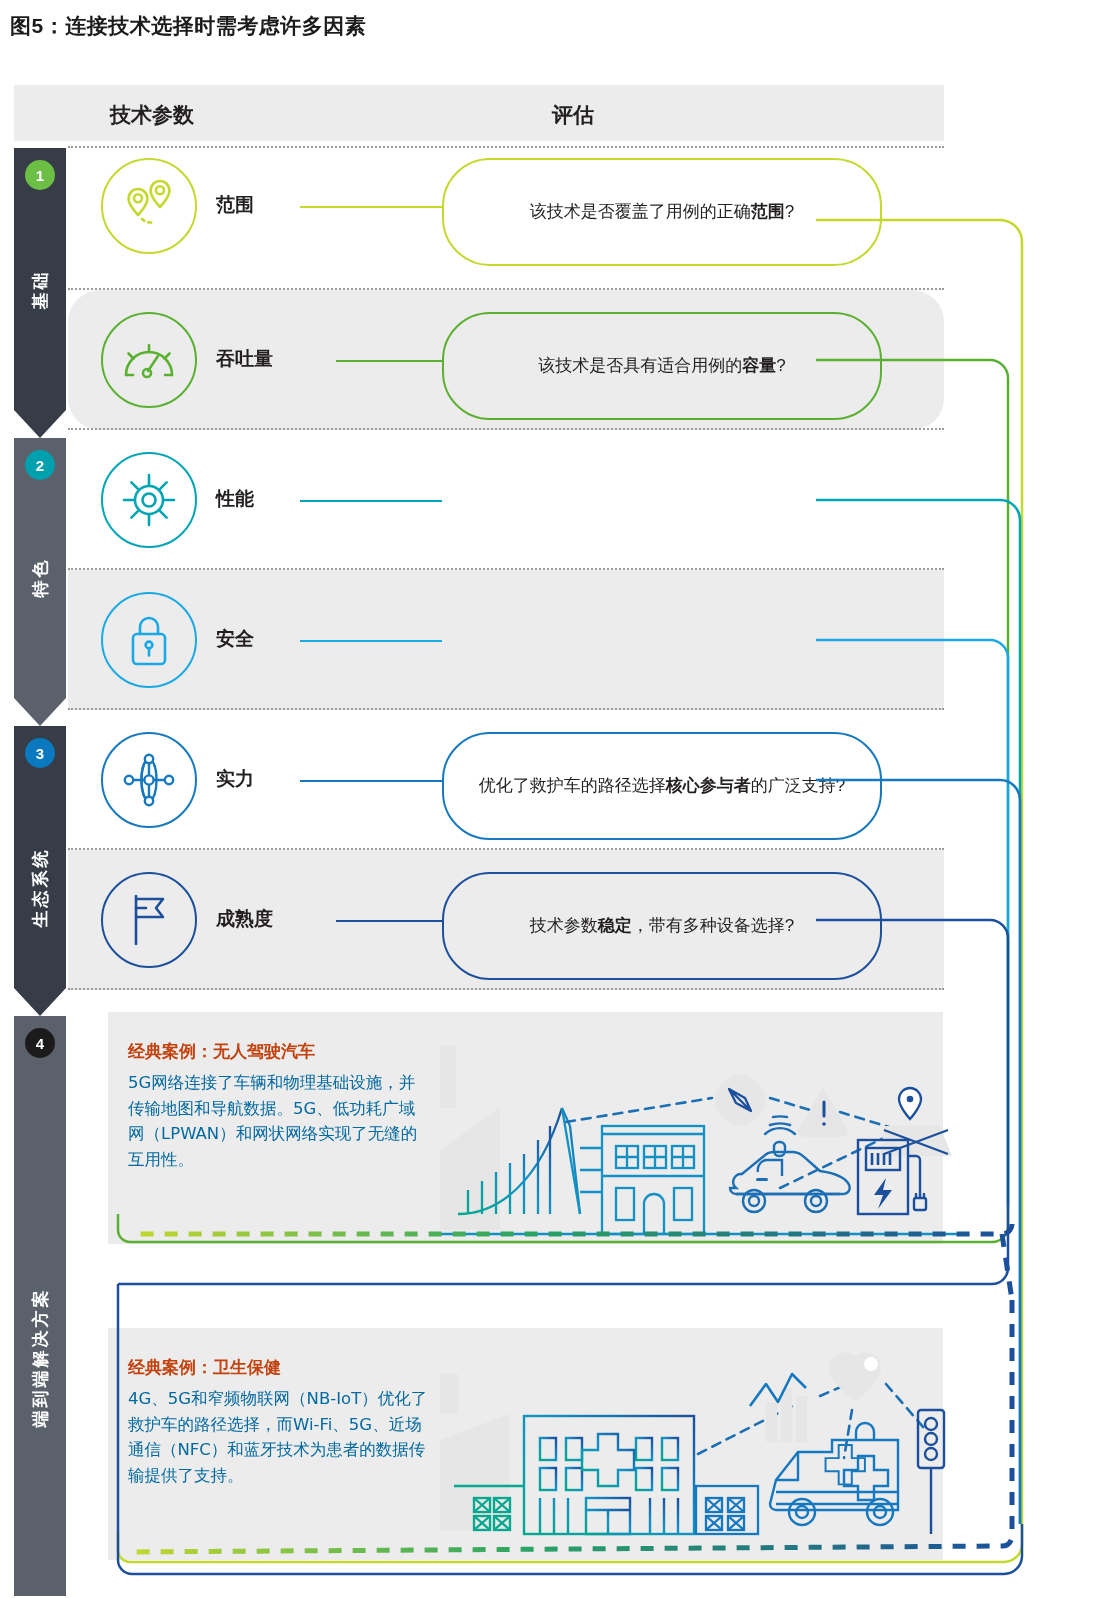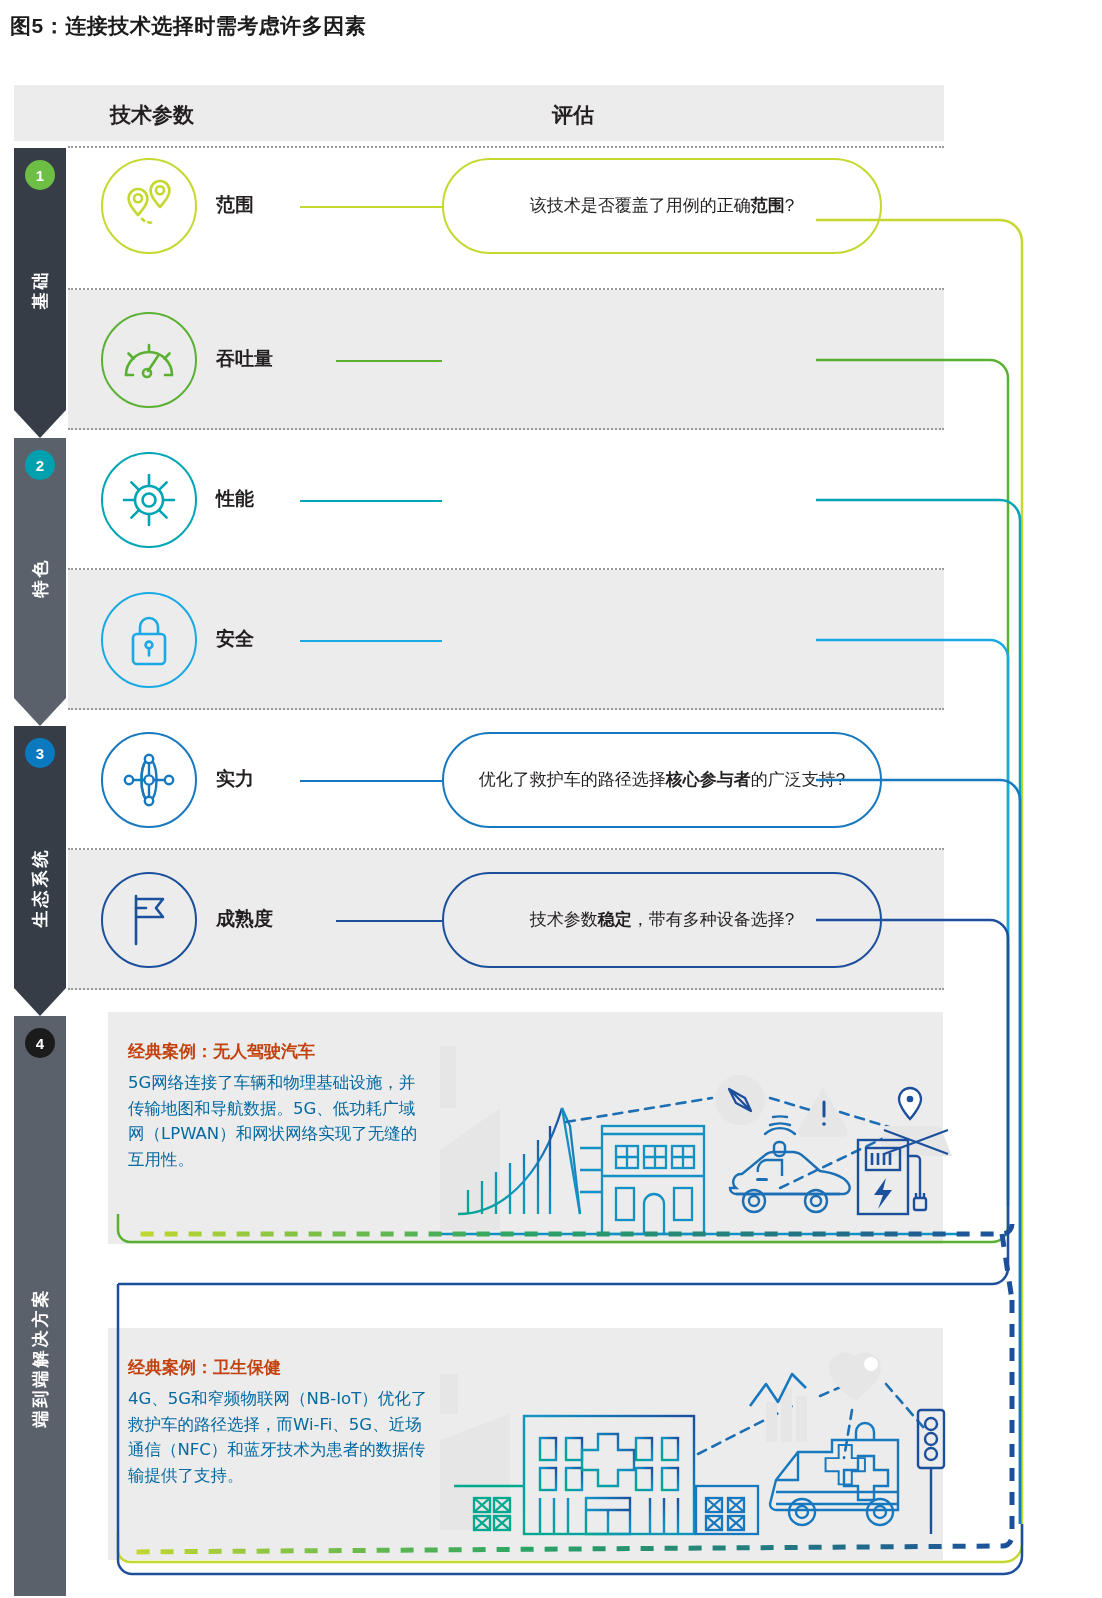--- a/index.html
+++ b/index.html
@@ -72,21 +72,21 @@
   .icon-circle svg { display:block; }
 
   .param-label {
     position:absolute; left:148px; top:56px;
     font-size:19px; font-weight:bold; color:#231f20; white-space:nowrap;
   }
   .connector-h {
     position:absolute; top:70px; height:0;
   }
   .pill {
-    position:absolute; left:374px; top:22px; width:440px; height:96px;
+    position:absolute; left:374px; top:22px; width:440px; height:108px;
     border-radius:48px; background:transparent;
     display:flex; align-items:center; justify-content:center;
     text-align:center; padding:0 26px;
     font-size:17px; line-height:1.5; color:#231f20;
   }
   .pill b { font-weight:bold; }
 
   
   .case-panel { position:absolute; background:#ececec; }
   .case-title { position:absolute; font-size:17px; font-weight:bold; color:#c2410c; }
@@ -148,31 +148,34 @@
     </svg>
   </div>
   <div class="param-label">范围</div>
   <div class="connector-h" style="left:232px;width:142px;border-top:2.5px solid #c4d82e;"></div>
   <div class="pill" style="border:2.5px solid #c4d82e;">
     <span><span>该技术是否覆盖了用例的正确</span><b>范围</b><span>?</span></span>
   </div>
 </div>
 <div class="row-rule" style="top:288px;"></div>
 
-<div class="row shaded" style="top:290px;">
+<div class="row shaded" style="top:290px;border-radius:32px;">
   <div class="icon-circle" style="border:2.5px solid #5ab031;">
     <svg width="62" height="58" viewBox="0 0 62 58" fill="none" stroke="#5ab031" stroke-width="2.6">
       <path d="M8 44a23 23 0 0 1 46 0" stroke-linecap="round"></path>
       <path d="M8 44h7M47 44h7M31 21v-7M15.5 27.5l-5-5M46.5 27.5l5-5" stroke-linecap="round"></path>
       <path d="M40 25L30 40" stroke-linecap="round"></path>
       <circle cx="29" cy="42" r="4"></circle>
     </svg>
   </div>
   <div class="param-label">吞吐量</div>
   <div class="connector-h" style="left:268px;width:106px;border-top:2.5px solid #5ab031;"></div>
+  <div class="pill" style="border:2.5px solid #5ab031;">
+    <span><span>该技术是否具有适合用例的</span><b>容量</b><span>?</span></span>
+  </div>
 </div>
 <div class="row-rule" style="top:428px;"></div>
 
 <div class="row" style="top:430px;">
   <div class="icon-circle" style="border:2.5px solid #00a5b5;">
     <svg width="62" height="62" viewBox="0 0 62 62" fill="none" stroke="#00a5b5" stroke-width="2.6">
       <circle cx="31" cy="31" r="14"></circle>
       <circle cx="31" cy="31" r="6.5"></circle>
       <path d="M31 6v10M31 46v10M6 31h10M46 31h10M13.4 13.4l7 7M41.6 41.6l7 7M48.6 13.4l-7 7M20.4 41.6l-7 7" stroke-linecap="round"></path>
     </svg>

